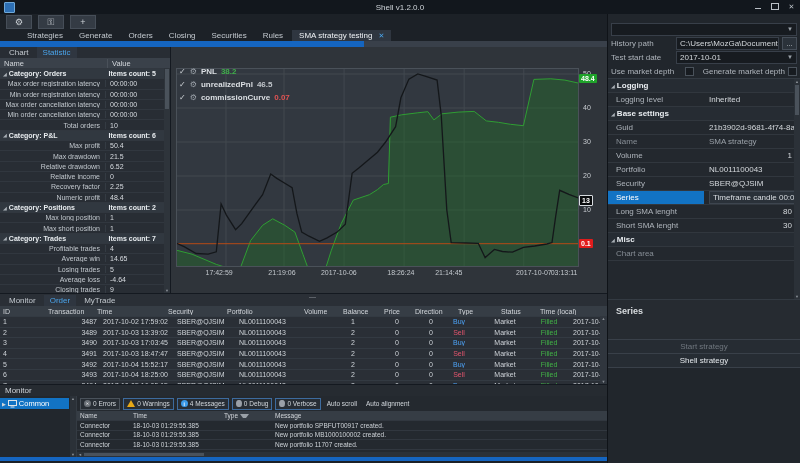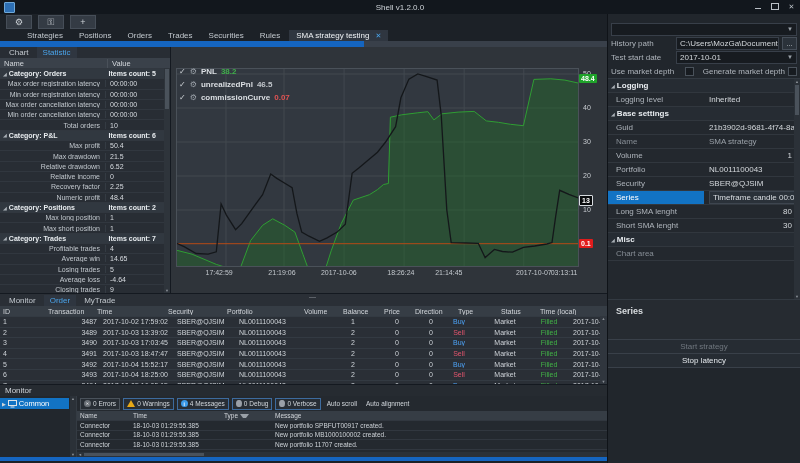--- a/index.html
+++ b/index.html
@@ -165,23 +165,23 @@
           </div>
           <div class="tbtn">
             <div>⚿</div>
           </div>
           <div class="tbtn">
             <div>+</div>
           </div>
         </div>
       <div class="maintabs" id="maintabs">
           <div class="mtab">Strategies</div>
-          <div class="mtab">Positions</div>
+          <div class="mtab">Generate</div>
           <div class="mtab">Orders</div>
-          <div class="mtab">Trades</div>
+          <div class="mtab">Closing</div>
           <div class="mtab">Securities</div>
           <div class="mtab">Rules</div>
           <div class="mtab active">SMA strategy testing<div class="closex">✕</div></div>
         </div>
       <div class="progress">
           <div class="fill" id="progfill" style="width: 60%;"></div>
         </div>
 
       <div class="content">
 
@@ -656,17 +656,17 @@
           </div>
           <div class="prow">
             <div class="plab muted">Chart area</div>
             <div class="pval muted"></div>
           </div>
         </div>
       <div class="rp-desc">
         <div class="dtitle">Series</div>
       </div>
       <div class="rp-btn disabled">Start strategy</div>
-      <div class="rp-btn enabled">Stop latency</div>
+      <div class="rp-btn enabled">Shell strategy</div>
       <div class="rp-fill"></div>
     </div>
   </div>
 </div>
 
 </body></html>

